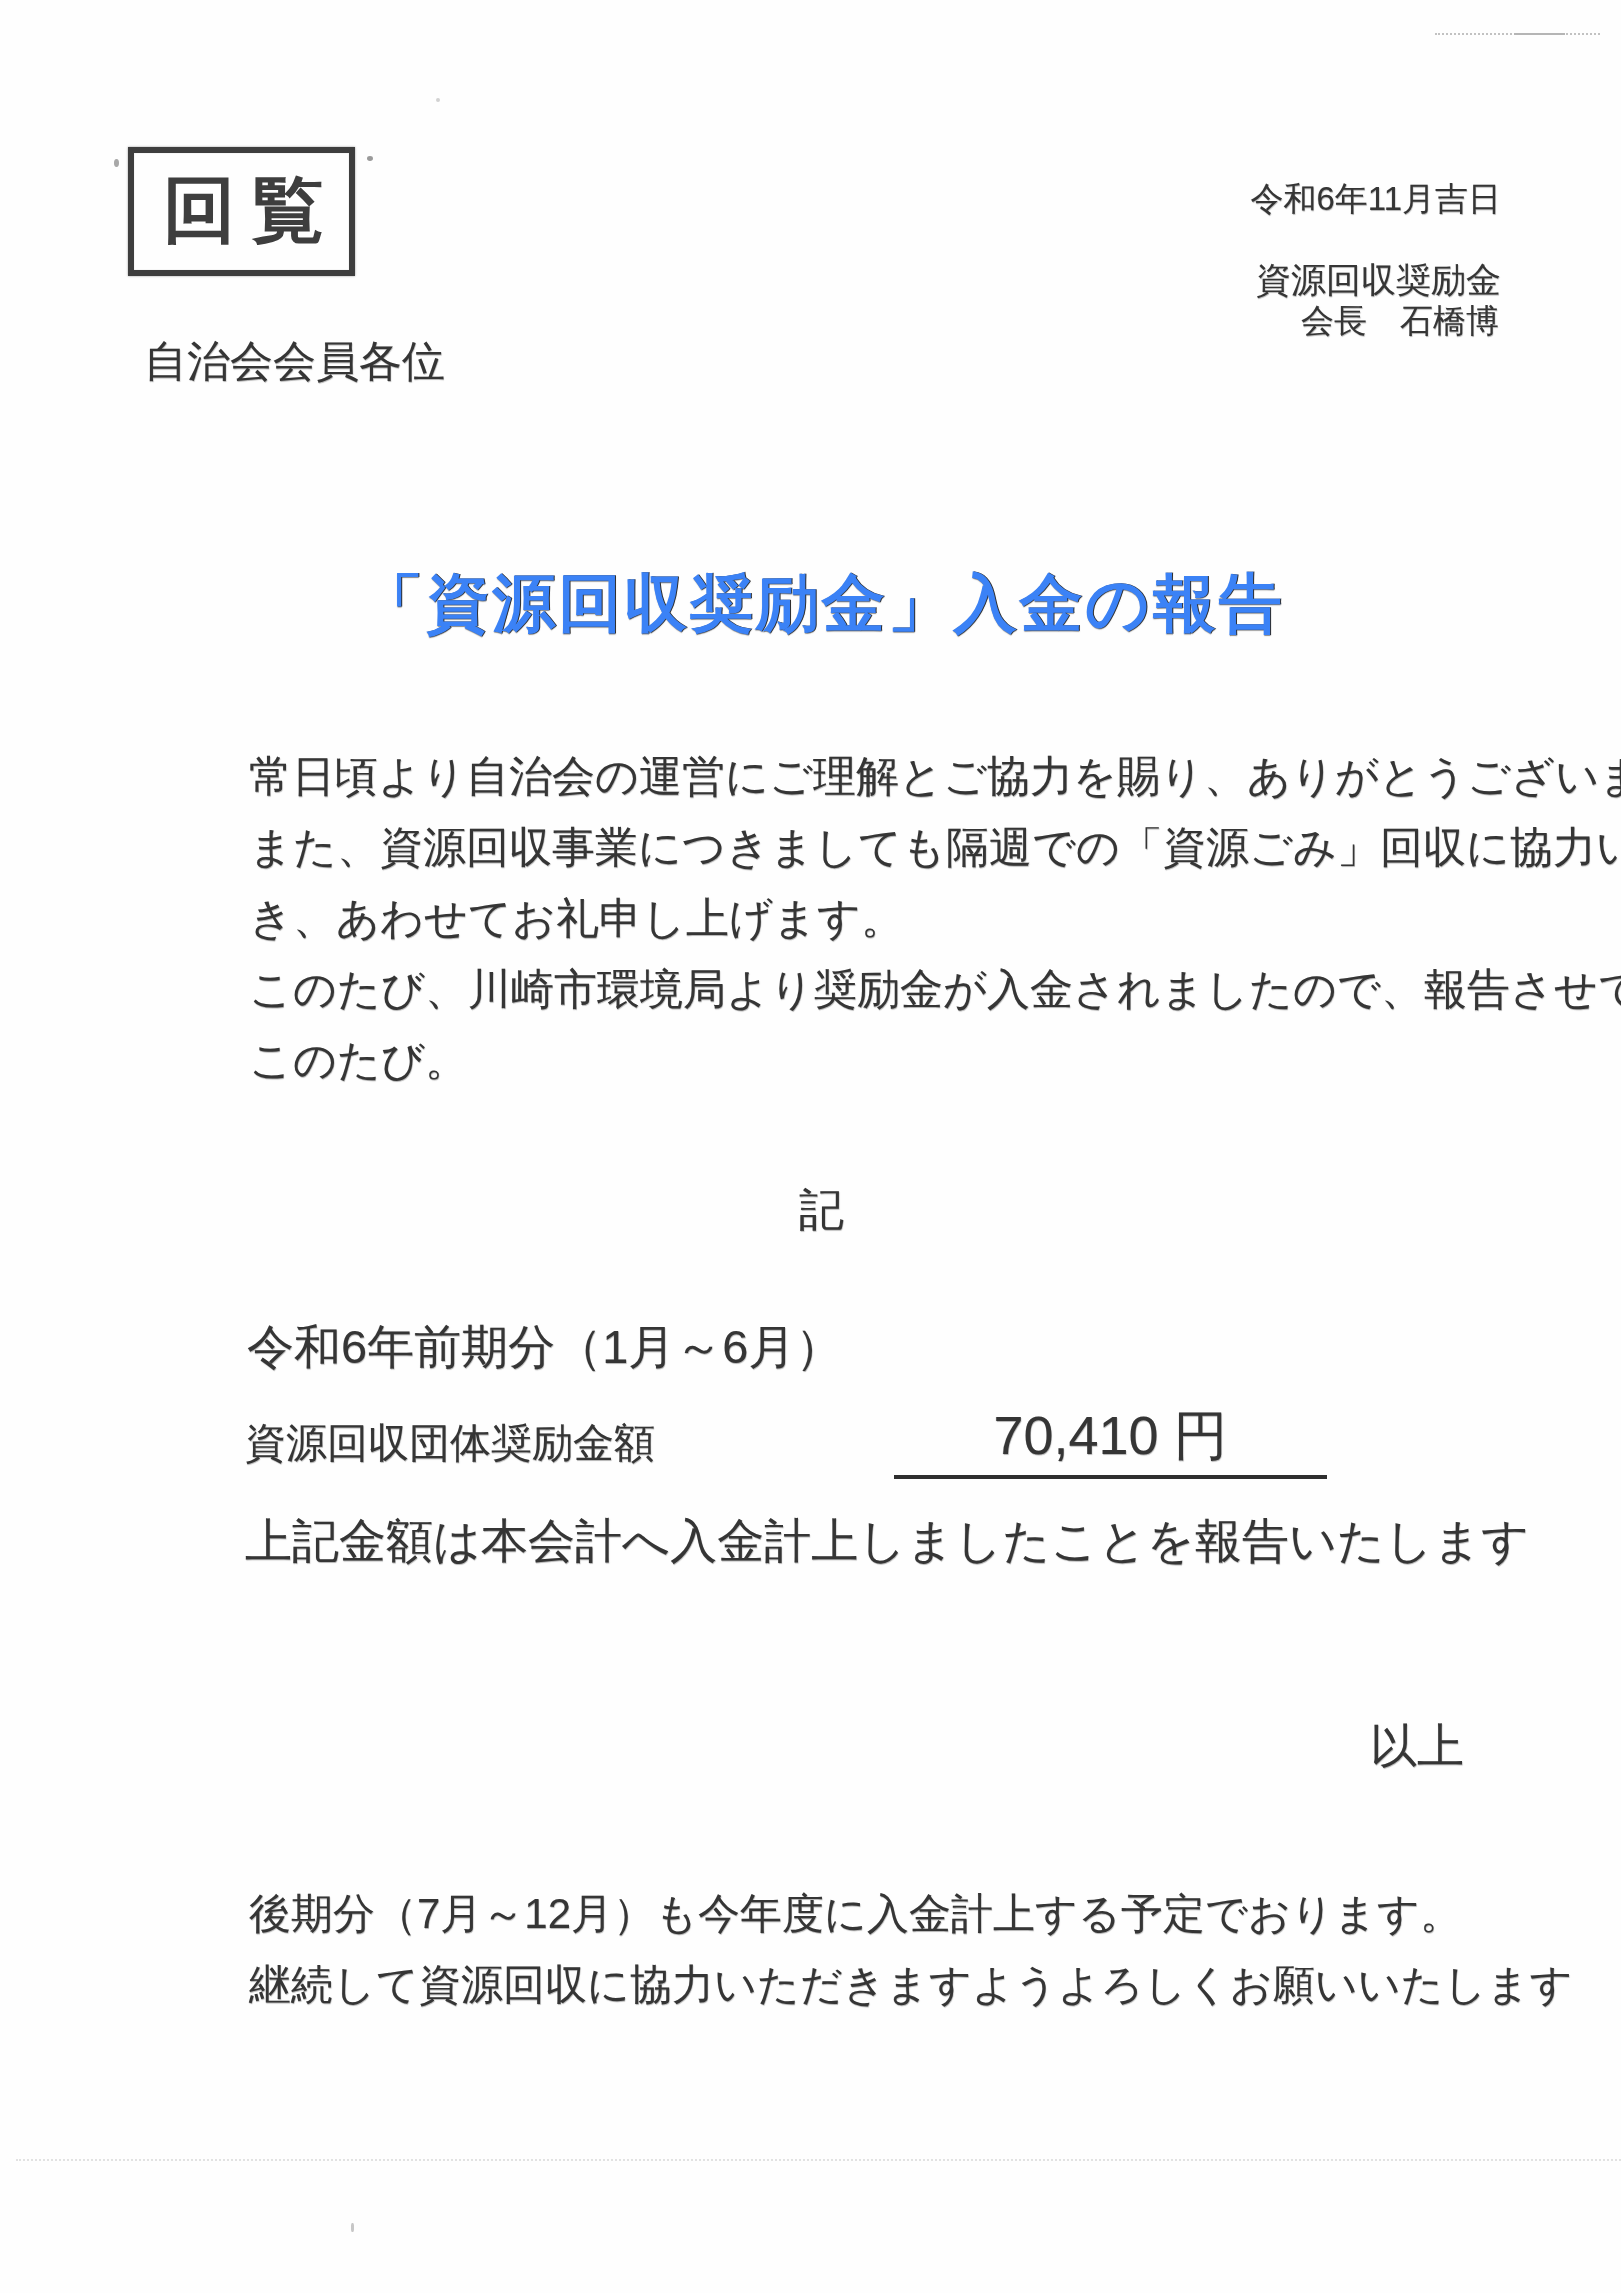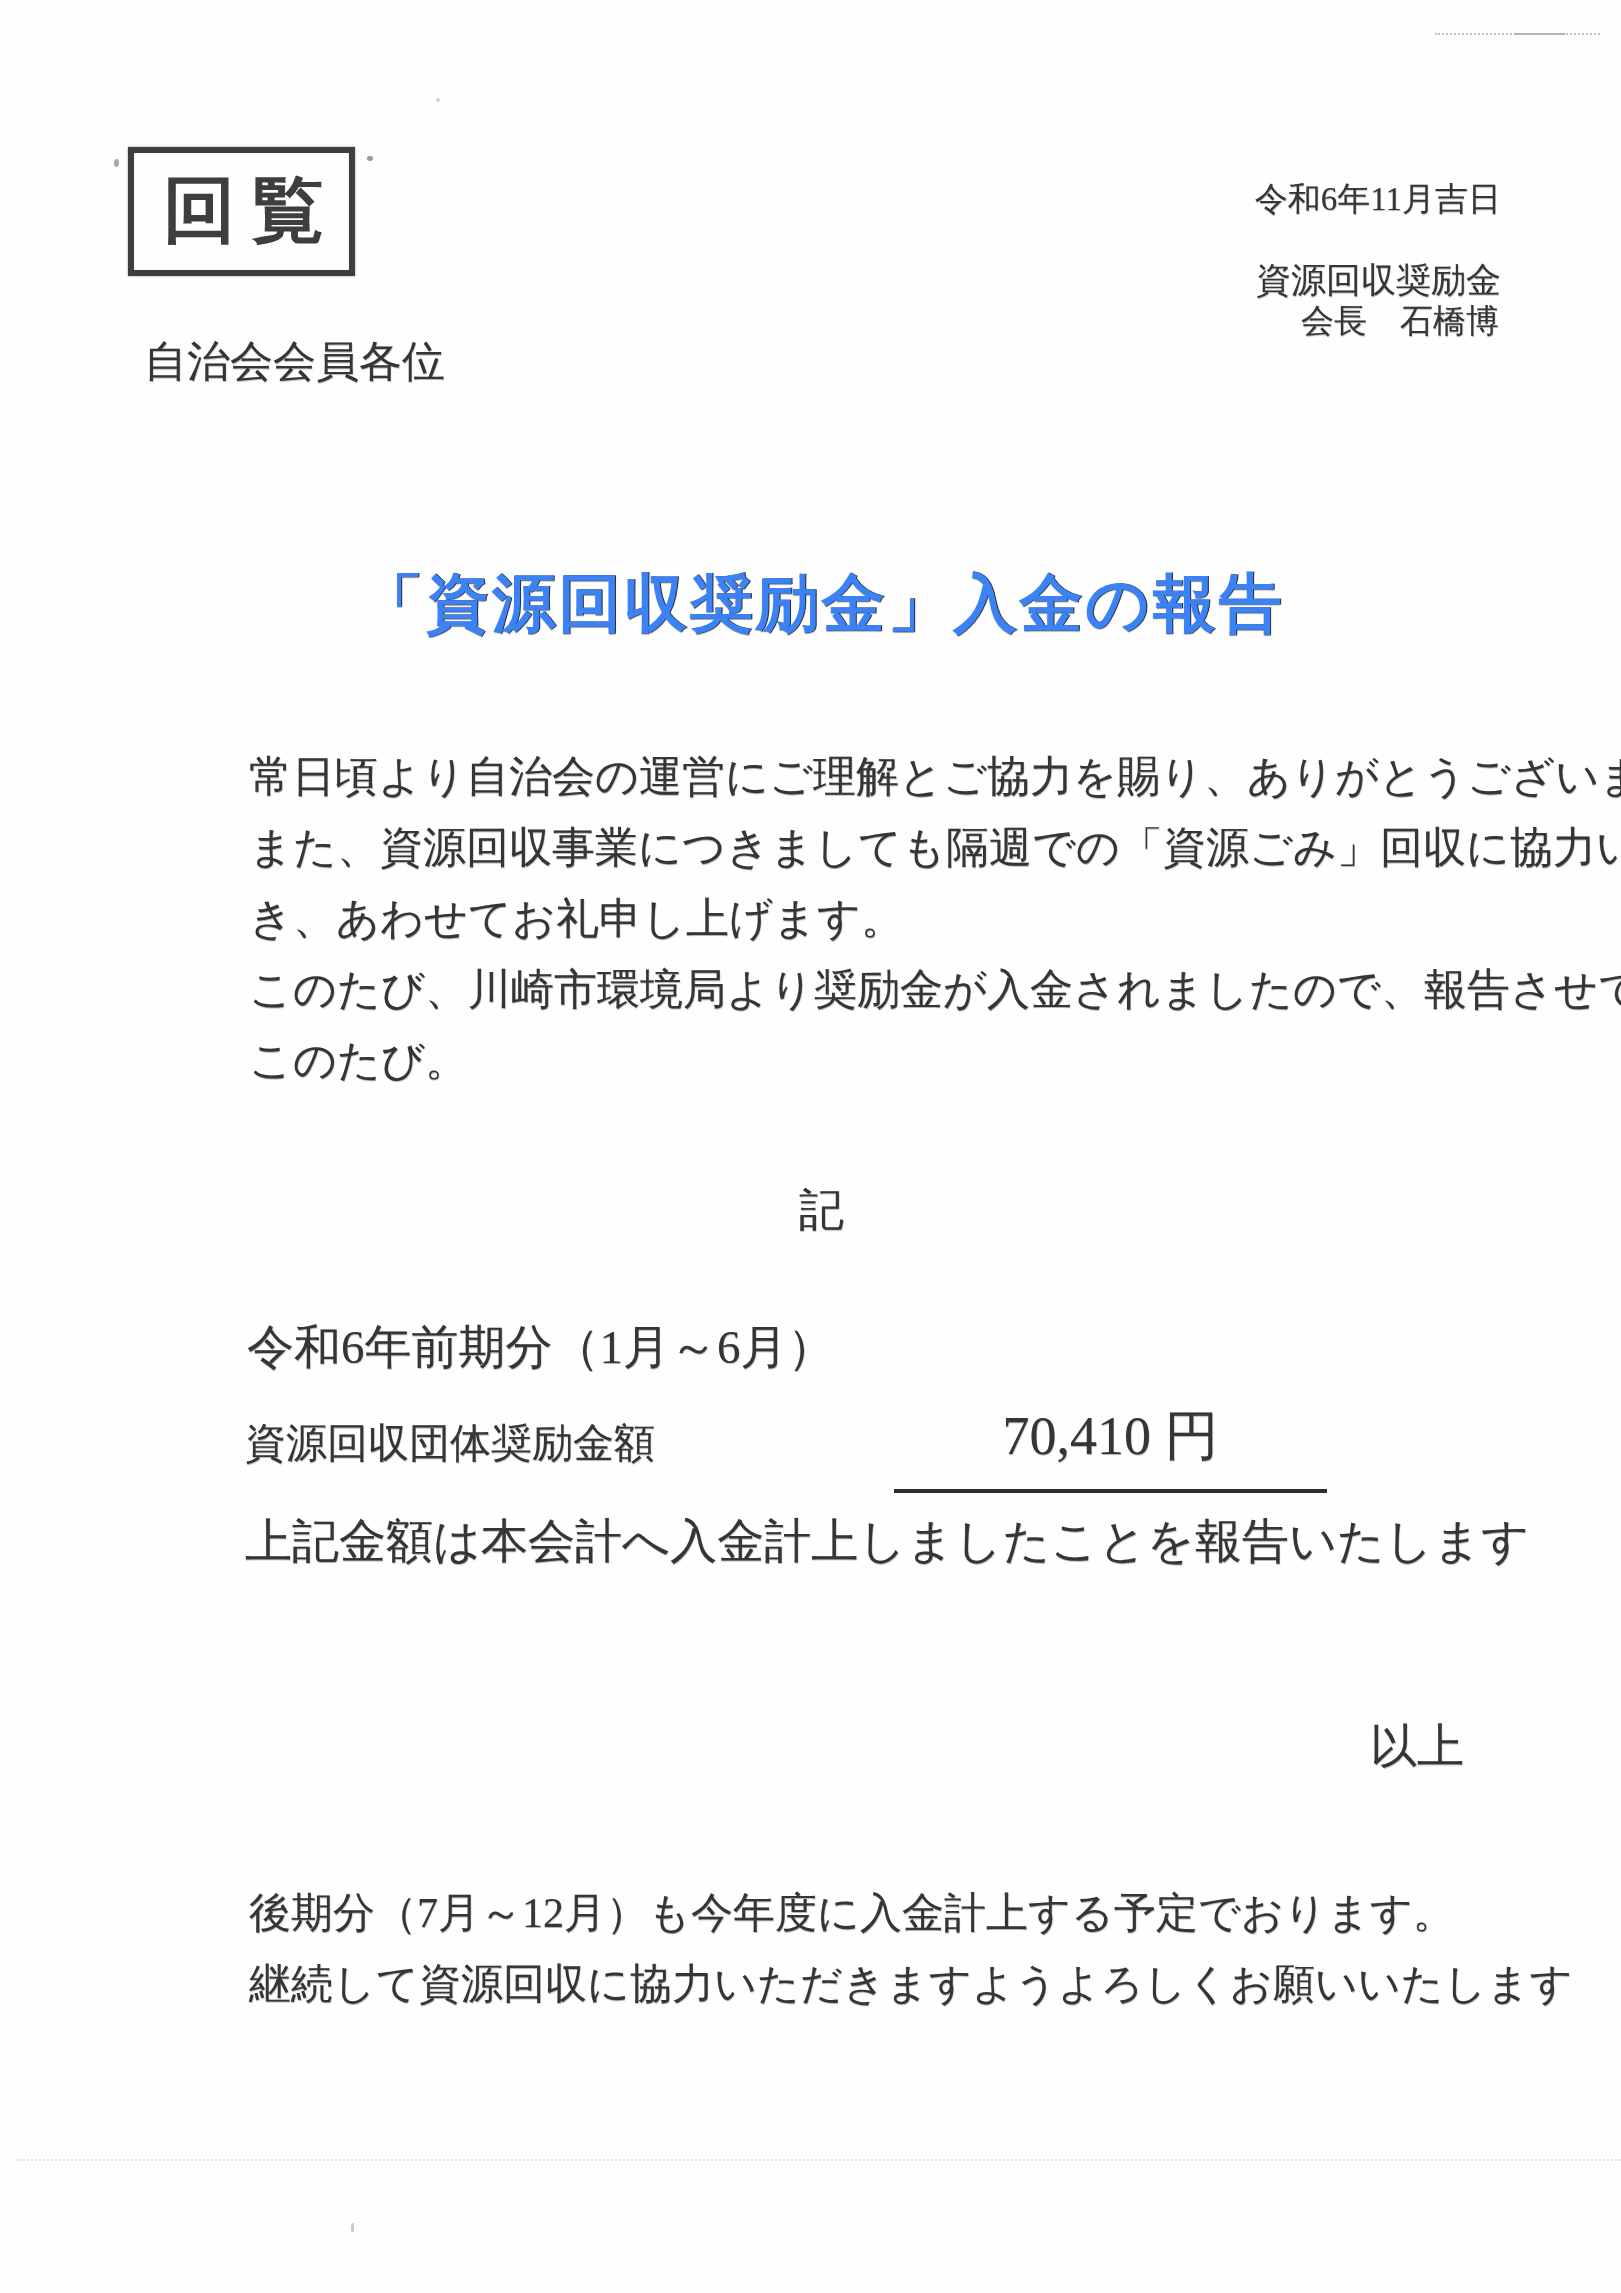--- a/index.html
+++ b/index.html
@@ -8,21 +8,20 @@
     position: relative;
     background: #fefefe;
     font-family: "Liberation Sans", "DejaVu Sans", sans-serif;
     color: #333;
     overflow: hidden;
   }
   .ink {
     color: #353535;
     text-shadow: 0.5px 0.5px 0.8px rgba(90,90,90,0.45), -0.3px 0 0.5px rgba(120,120,120,0.3);
     white-space: nowrap;
-    font-family: Liberation Serif, serif;
   }
 
   
   .stamp-box {
     position: absolute;
     left: 116px; top: 135px;
     width: 227px; height: 129px;
     border: 6.9px solid #3e3e3e;
     box-shadow: 0 0 2px rgba(70,70,70,0.55), inset 0 0 1px rgba(70,70,70,0.4);
     display: flex; align-items: center; justify-content: center;
@@ -81,21 +80,21 @@
     left: 233px; top: 1404px;
     font-size: 41px;
   }
   .amount-value {
     position: absolute;
     left: 882px; top: 1388px;
     width: 433px;
     text-align: center;
     font-size: 54px;
     border-bottom: 4.9px solid #2e2e2e;
-    padding-bottom: 16px;
+    padding-bottom: 2px;
   }
 
   .amount-note {
     position: absolute;
     left: 233px; top: 1498px;
     font-size: 47px;
   }
 
   .closing {
     position: absolute;

